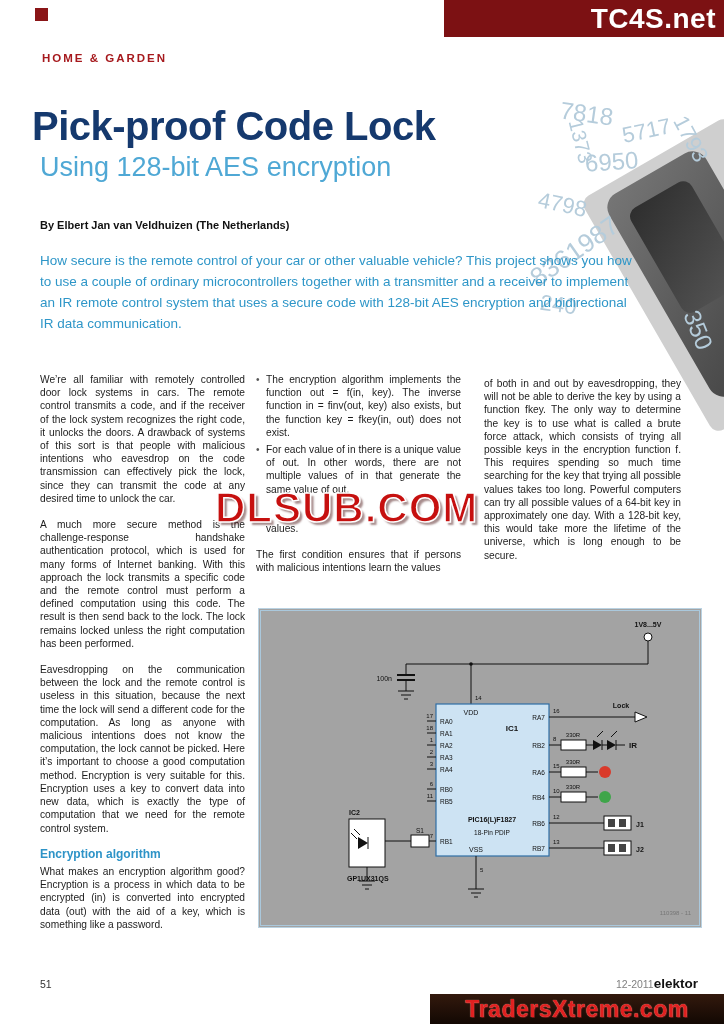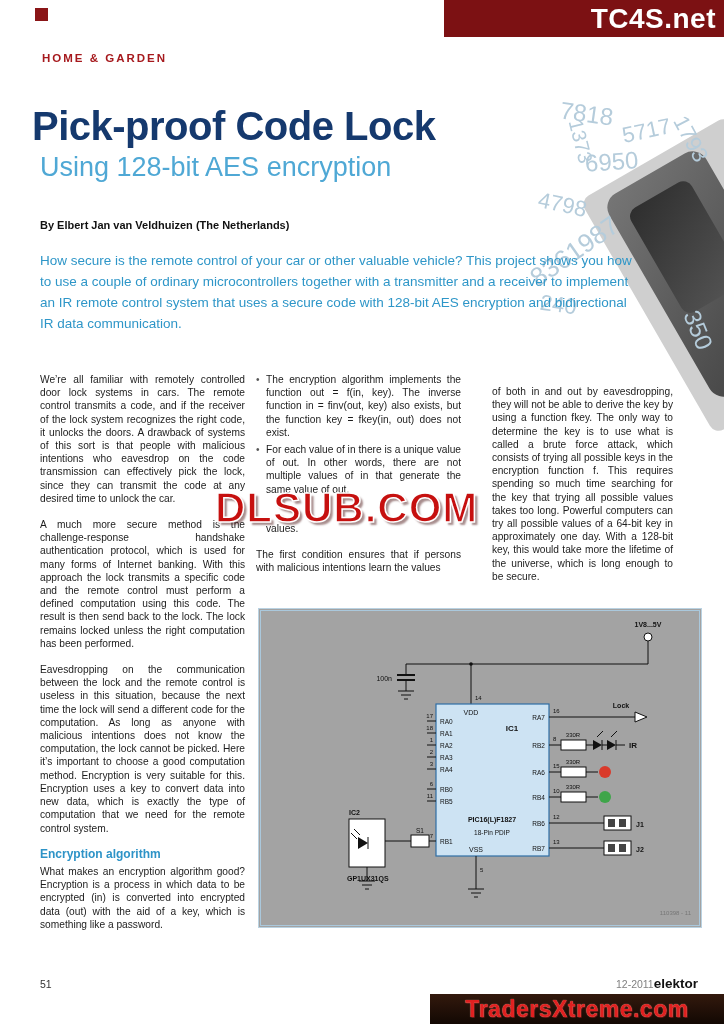--- a/index.html
+++ b/index.html
@@ -35,21 +35,21 @@
   .subtitle{position:absolute;left:40px;top:152px;margin:0;font-size:27px;font-weight:400;color:#4fa8d5;z-index:2;}
   .byline{position:absolute;left:40px;top:219px;font-size:11px;font-weight:700;color:#111;z-index:2;}
   .intro{position:absolute;left:40px;top:250px;width:600px;margin:0;font-size:13.5px;line-height:21px;
          color:#2e96c8;z-index:2;}
   
   .col{position:absolute;top:373px;width:205px;font-size:10.2px;line-height:13.2px;text-align:justify;z-index:2;}
   .col p{margin:0 0 13px 0;}
   .col1{left:40px;}
   .col2{left:256px;}
   .col3{left:480px;}
-  .col3 p{margin:12px;}
+  .col3 p{margin:4px;}
   .subhead{margin:4px 0 4px 0;font-size:12px;font-weight:700;color:#2d93c7;text-align:left;}
   ul.bullets{margin:0;padding:0;list-style:none;}
   ul.bullets li{position:relative;padding-left:10px;margin:0 0 4px 0;}
   ul.bullets li::before{content:"\2022";position:absolute;left:0;top:0;color:#555;}
   .obscured-tail{margin-top:26px !important;padding-left:10px;}
   
   .figure-box{position:absolute;left:258px;top:608px;width:444px;height:320px;background:#a3a3a3;
               border:1px solid #b9d2e2;box-sizing:border-box;z-index:2;}
   .figure-caption{position:absolute;left:258px;top:938px;width:444px;text-align:center;font-size:10.5px;
               color:#2a2a2a;z-index:2;}

